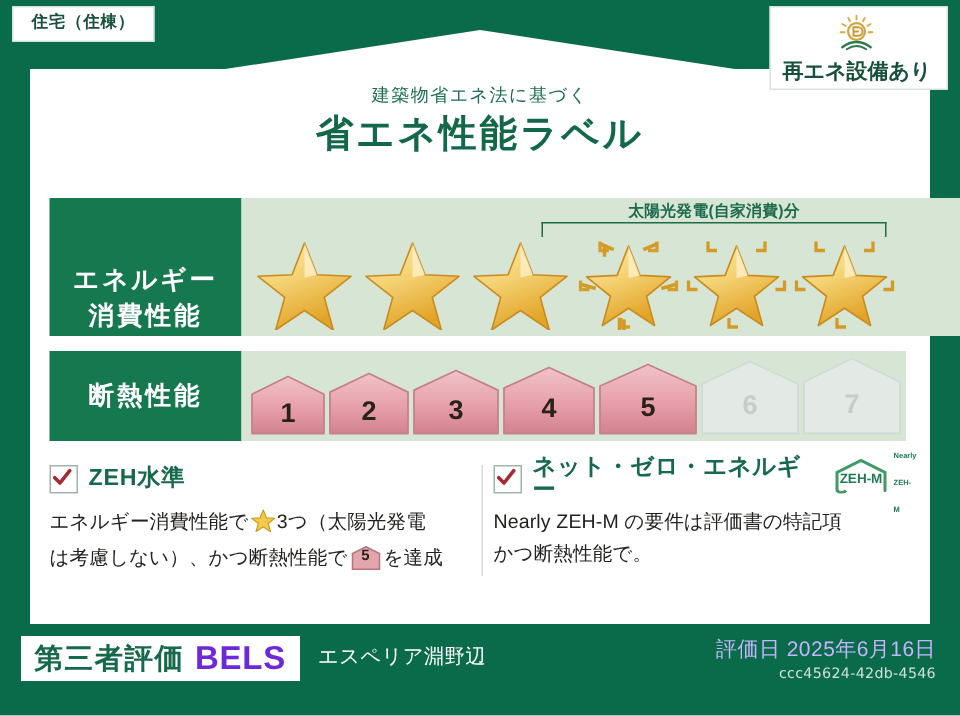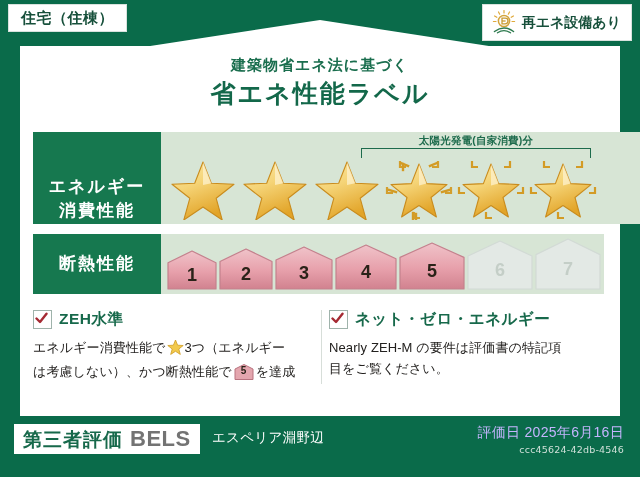--- a/index.html
+++ b/index.html
@@ -26,44 +26,44 @@
     position:absolute;left:0;top:0;width:600px;height:46px;
     background:#ffffff;
     clip-path:polygon(0% 100%, 50% 0%, 100% 100%);
     display:block;
   }
 
   .badge-house{
     position:absolute;left:8px;top:4px;
     background:#ffffff;border:1px solid #d9e2de;
     padding:5px 12px 6px 12px;
-    font-size:15px;font-weight:bold;color:#17503b;
+    font-size:11px;font-weight:bold;color:#17503b;
     letter-spacing:.5px;line-height:1;
     z-index:6;
   }
   .badge-reene{
     position:absolute;right:8px;top:4px;
     background:#ffffff;border:1px solid #d9e2de;
     padding:4px 10px 5px 8px;
     display:flex;align-items:center;gap:5px;
     font-size:14px;font-weight:bold;color:#17503b;
-    line-height:1;z-index:6;
+    line-height:1;z-index:6;flex-direction:column;
   }
   .sun-ic{width:26px;height:26px;display:block;}
 
   
   .body{
     position:absolute;left:20px;top:46px;width:600px;height:370px;
     background:#ffffff;
     z-index:3;
   }
   .titlewrap{
     position:absolute;left:0;top:10px;width:600px;text-align:center;
   }
-  .t-sub{font-size:15px;font-weight:bold;color:#1a6e4e;letter-spacing:1px;line-height:1.2;}
+  .t-sub{font-size:12px;font-weight:normal;color:#1a6e4e;letter-spacing:1px;line-height:1.2;}
   .t-main{font-size:25px;font-weight:bold;color:#13684a;letter-spacing:2px;margin-top:4px;line-height:1.2;}
 
   
   .row{position:absolute;left:13px;display:flex;align-items:stretch;}
   .row-energy{top:86px;}
   .row-insul{top:188px;}
 
   .rowlabel{
     background:#16784f;color:#ffffff;
     width:128px;display:flex;flex-direction:column;
@@ -128,21 +128,21 @@
   }
   .vsep{position:absolute;left:-8px;top:2px;width:1px;height:74px;background:#d7ded9;}
 
   
   .footer{position:absolute;left:0;top:416px;width:640px;height:61px;background:#0a6b4a;}
   .bels{
     position:absolute;left:14px;top:8px;height:30px;
     background:#ffffff;padding:0 9px;display:flex;align-items:center;gap:7px;
   }
   .bels-a{font-size:19px;font-weight:bold;color:#17694b;letter-spacing:1px;line-height:1;}
-  .bels-b{font-size:22px;font-weight:bold;color:#737373;letter-spacing:.5px;line-height:1;}
+  .bels-b{font-size:22px;font-weight:bold;color:#6d28d9;letter-spacing:.5px;line-height:1;}
   .bldg{
     position:absolute;left:212px;top:15px;color:#ffffff;
     font-size:13.5px;line-height:1;letter-spacing:.3px;
   }
   .fdate{
     position:absolute;right:16px;top:9px;color:#c4b5fd;
     font-size:14px;line-height:1;letter-spacing:.3px;text-align:left;
   }
   .fid{
     position:absolute;right:16px;top:29px;color:#cfe0d8;
@@ -398,40 +398,53 @@
           <span class="chk">
             <svg width="13" height="13" viewBox="0 0 13 13">
               <polyline points="1.5,6.5 5,10 11.5,1.8" fill="none" stroke="#a52a33" stroke-width="2.4" stroke-linecap="round" stroke-linejoin="round"></polyline>
             </svg>
           </span>
           <span class="note-title">ZEH水準</span>
         </div>
         <div class="note-body">
           <span>エネルギー消費性能で</span><span class="inline-star"><svg width="17" height="16" viewBox="0 0 17 16">
                 <polygon points="8.5,1 10.6,6.2 16.2,6.5 11.8,10 13.3,15.4 8.5,12.3 3.7,15.4 5.2,10 0.8,6.5 6.4,6.2" fill="#f2c94c" stroke="#cf9c22" stroke-width=".8" stroke-linejoin="round"></polygon>
-              </svg></span><span>3つ（エネルギー</span><br>
+              </svg></span><span>3つ（太陽光発電</span><br>
           <span>は考慮しない）、かつ断熱性能で</span><span class="inline-house"><svg width="20" height="16" viewBox="0 0 20 16">
                 <polygon points="10,0.5 19,5 19,15.5 1,15.5 1,5" fill="#e4a6ae" stroke="#b9737f" stroke-width="1"></polygon>
               </svg><span class="n">5</span></span><span>を達成</span>
         </div>
       </div>
 
       <div class="note">
         <div class="vsep"></div>
         <div class="note-head">
           <span class="chk">
             <svg width="13" height="13" viewBox="0 0 13 13">
               <polyline points="1.5,6.5 5,10 11.5,1.8" fill="none" stroke="#a52a33" stroke-width="2.4" stroke-linecap="round" stroke-linejoin="round"></polyline>
             </svg>
           </span>
           <span class="note-title">ネット・ゼロ・エネルギー</span>
+          <span class="zehm-logo">
+            <span>
+              <svg width="40" height="24" viewBox="0 0 40 24">
+                <path d="M4,22 L4,10 L20,2 L36,10 L36,22" fill="none" stroke="#3f9a63" stroke-width="2" stroke-linecap="round"></path>
+                <path d="M4,22 a4,4 0 0 0 6,0" fill="none" stroke="#3f9a63" stroke-width="2"></path>
+                <text x="20" y="17" font-family="'Liberation Sans',sans-serif" font-size="9" font-weight="bold" fill="#1d7a54" text-anchor="middle">ZEH-M</text>
+              </svg>
+            </span>
+            <span>
+              <span class="zehm-sub">Nearly</span><br>
+              <span class="zehm-sub">ZEH-M</span>
+            </span>
+          </span>
         </div>
         <div class="note-body">
           <span>Nearly ZEH-M の要件は評価書の特記項</span><br>
-          <span>目をご覧ください。</span>
+          <span>かつ断熱性能で。</span>
         </div>
       </div>
 
     </div>
   </div>
 
   <div class="footer">
     <div class="bels">
       <span class="bels-a">第三者評価</span>
       <span class="bels-b">BELS</span>

